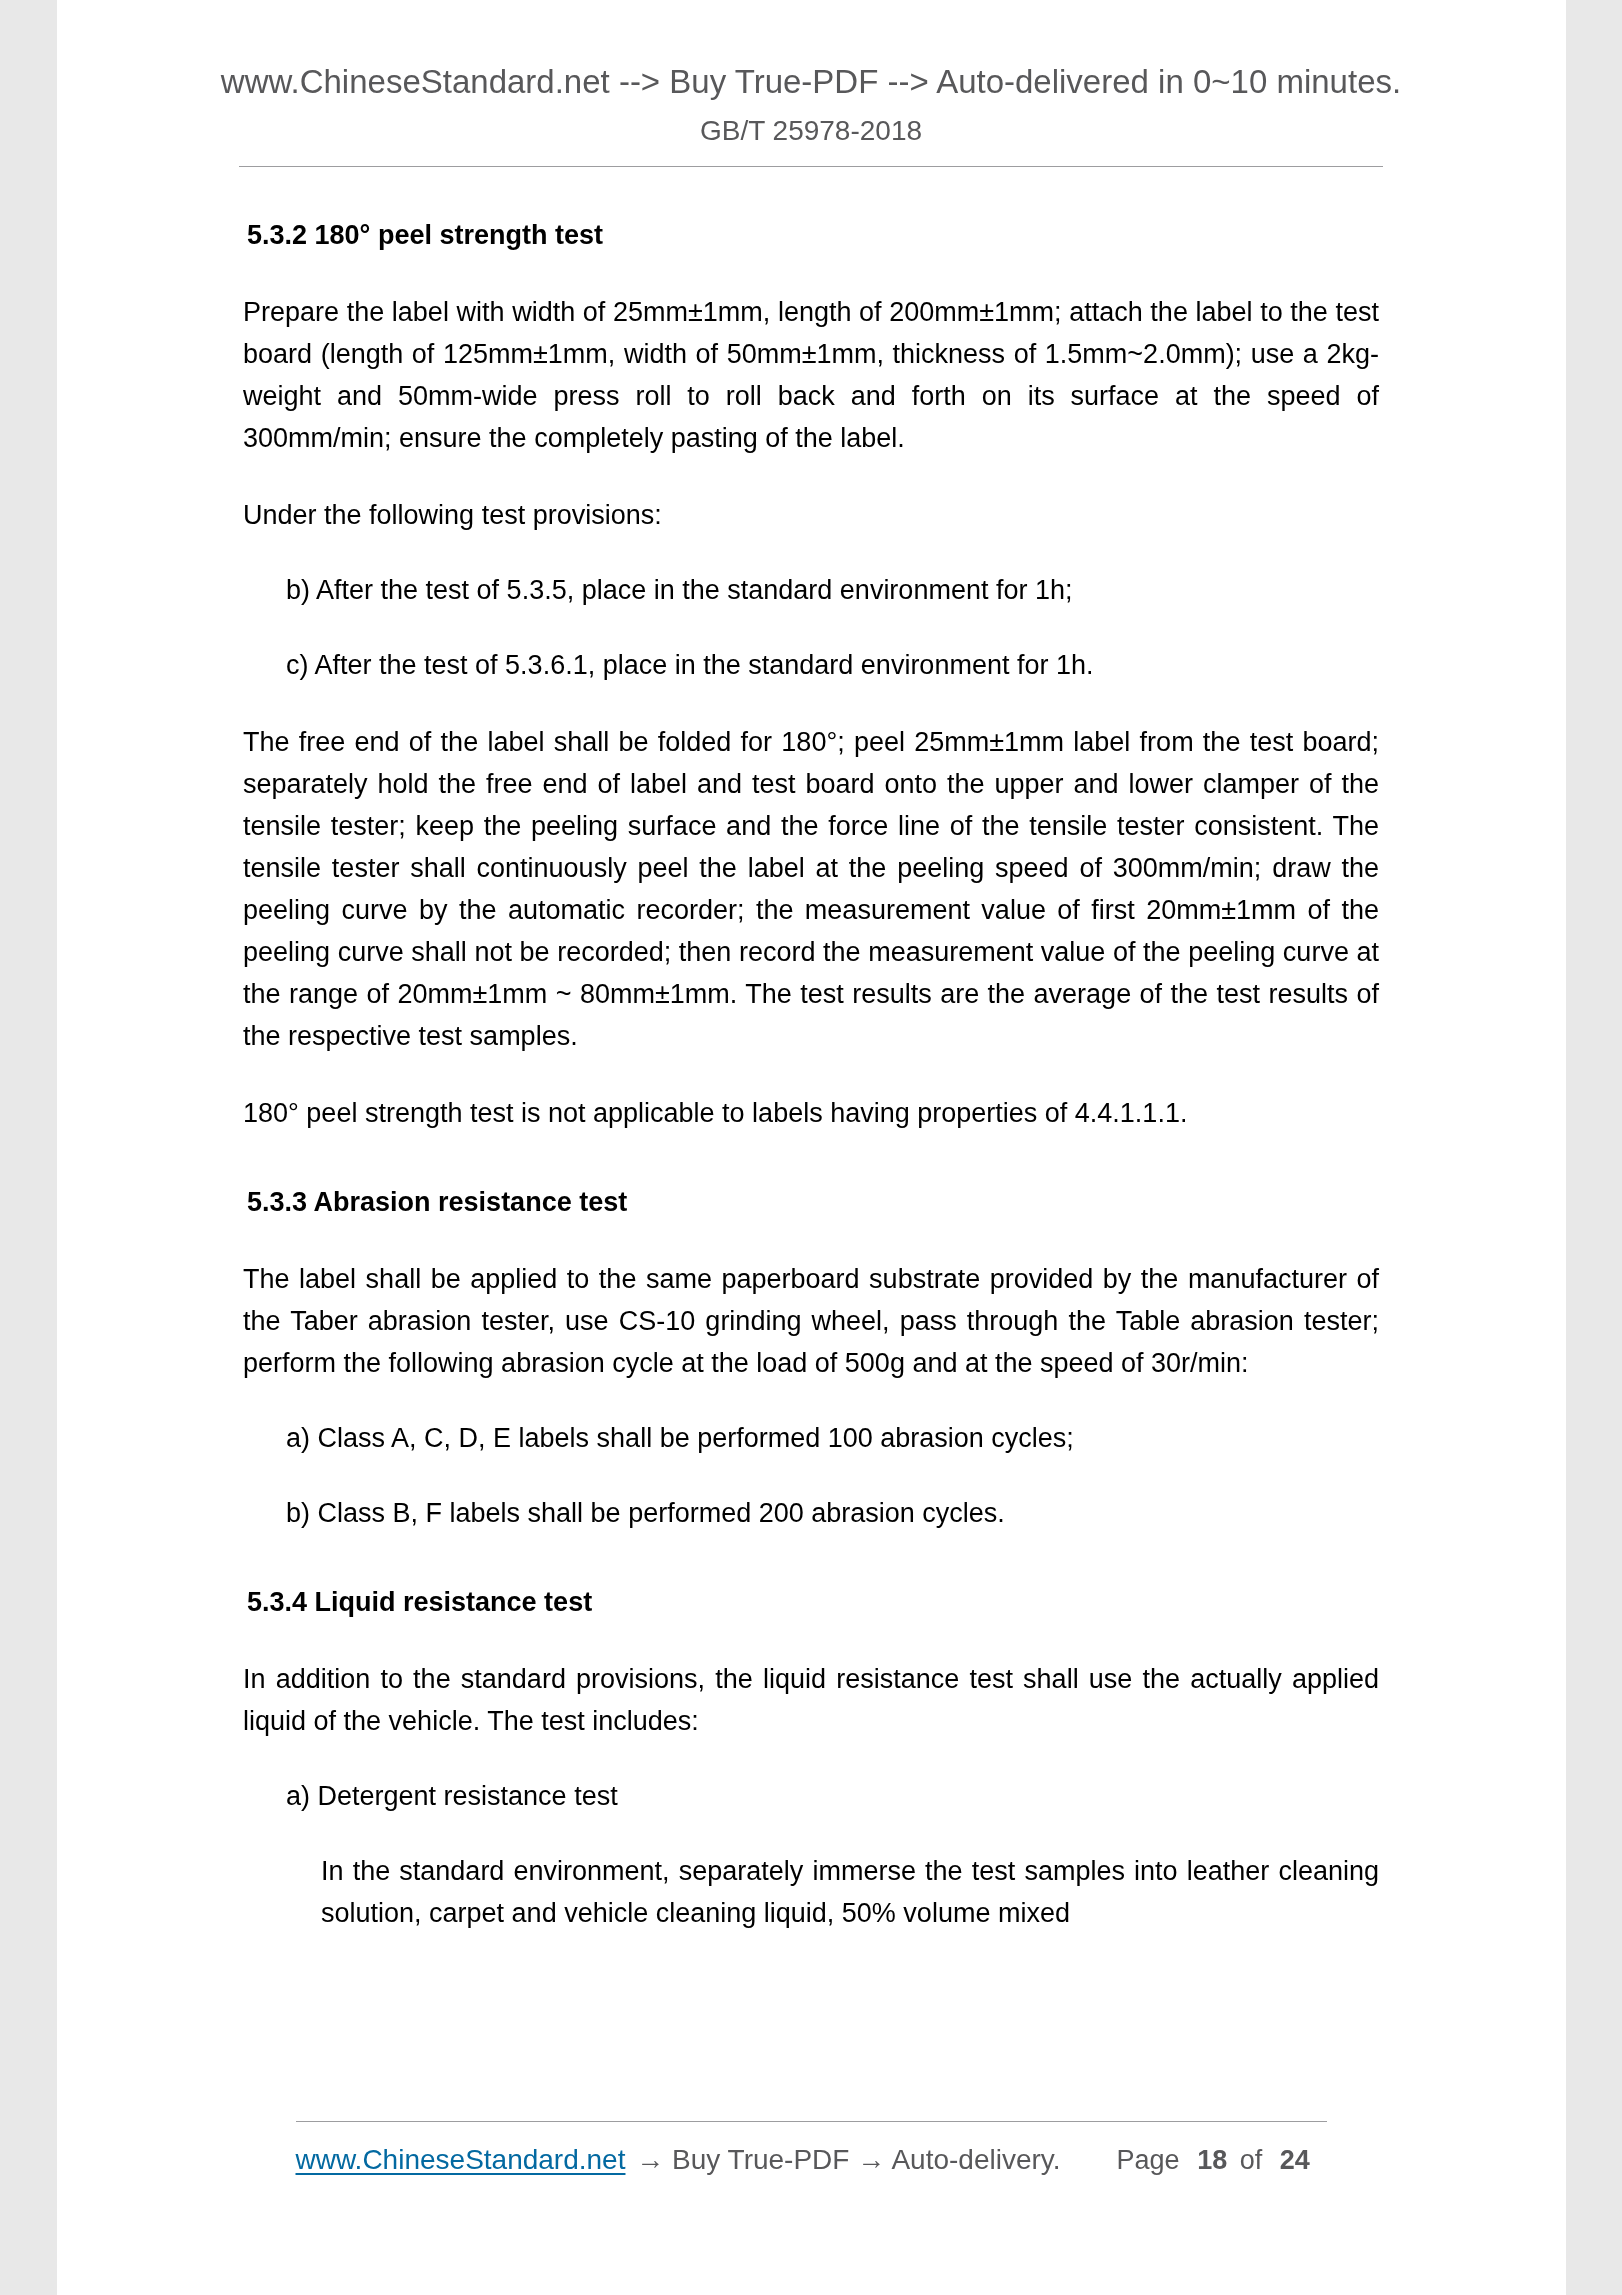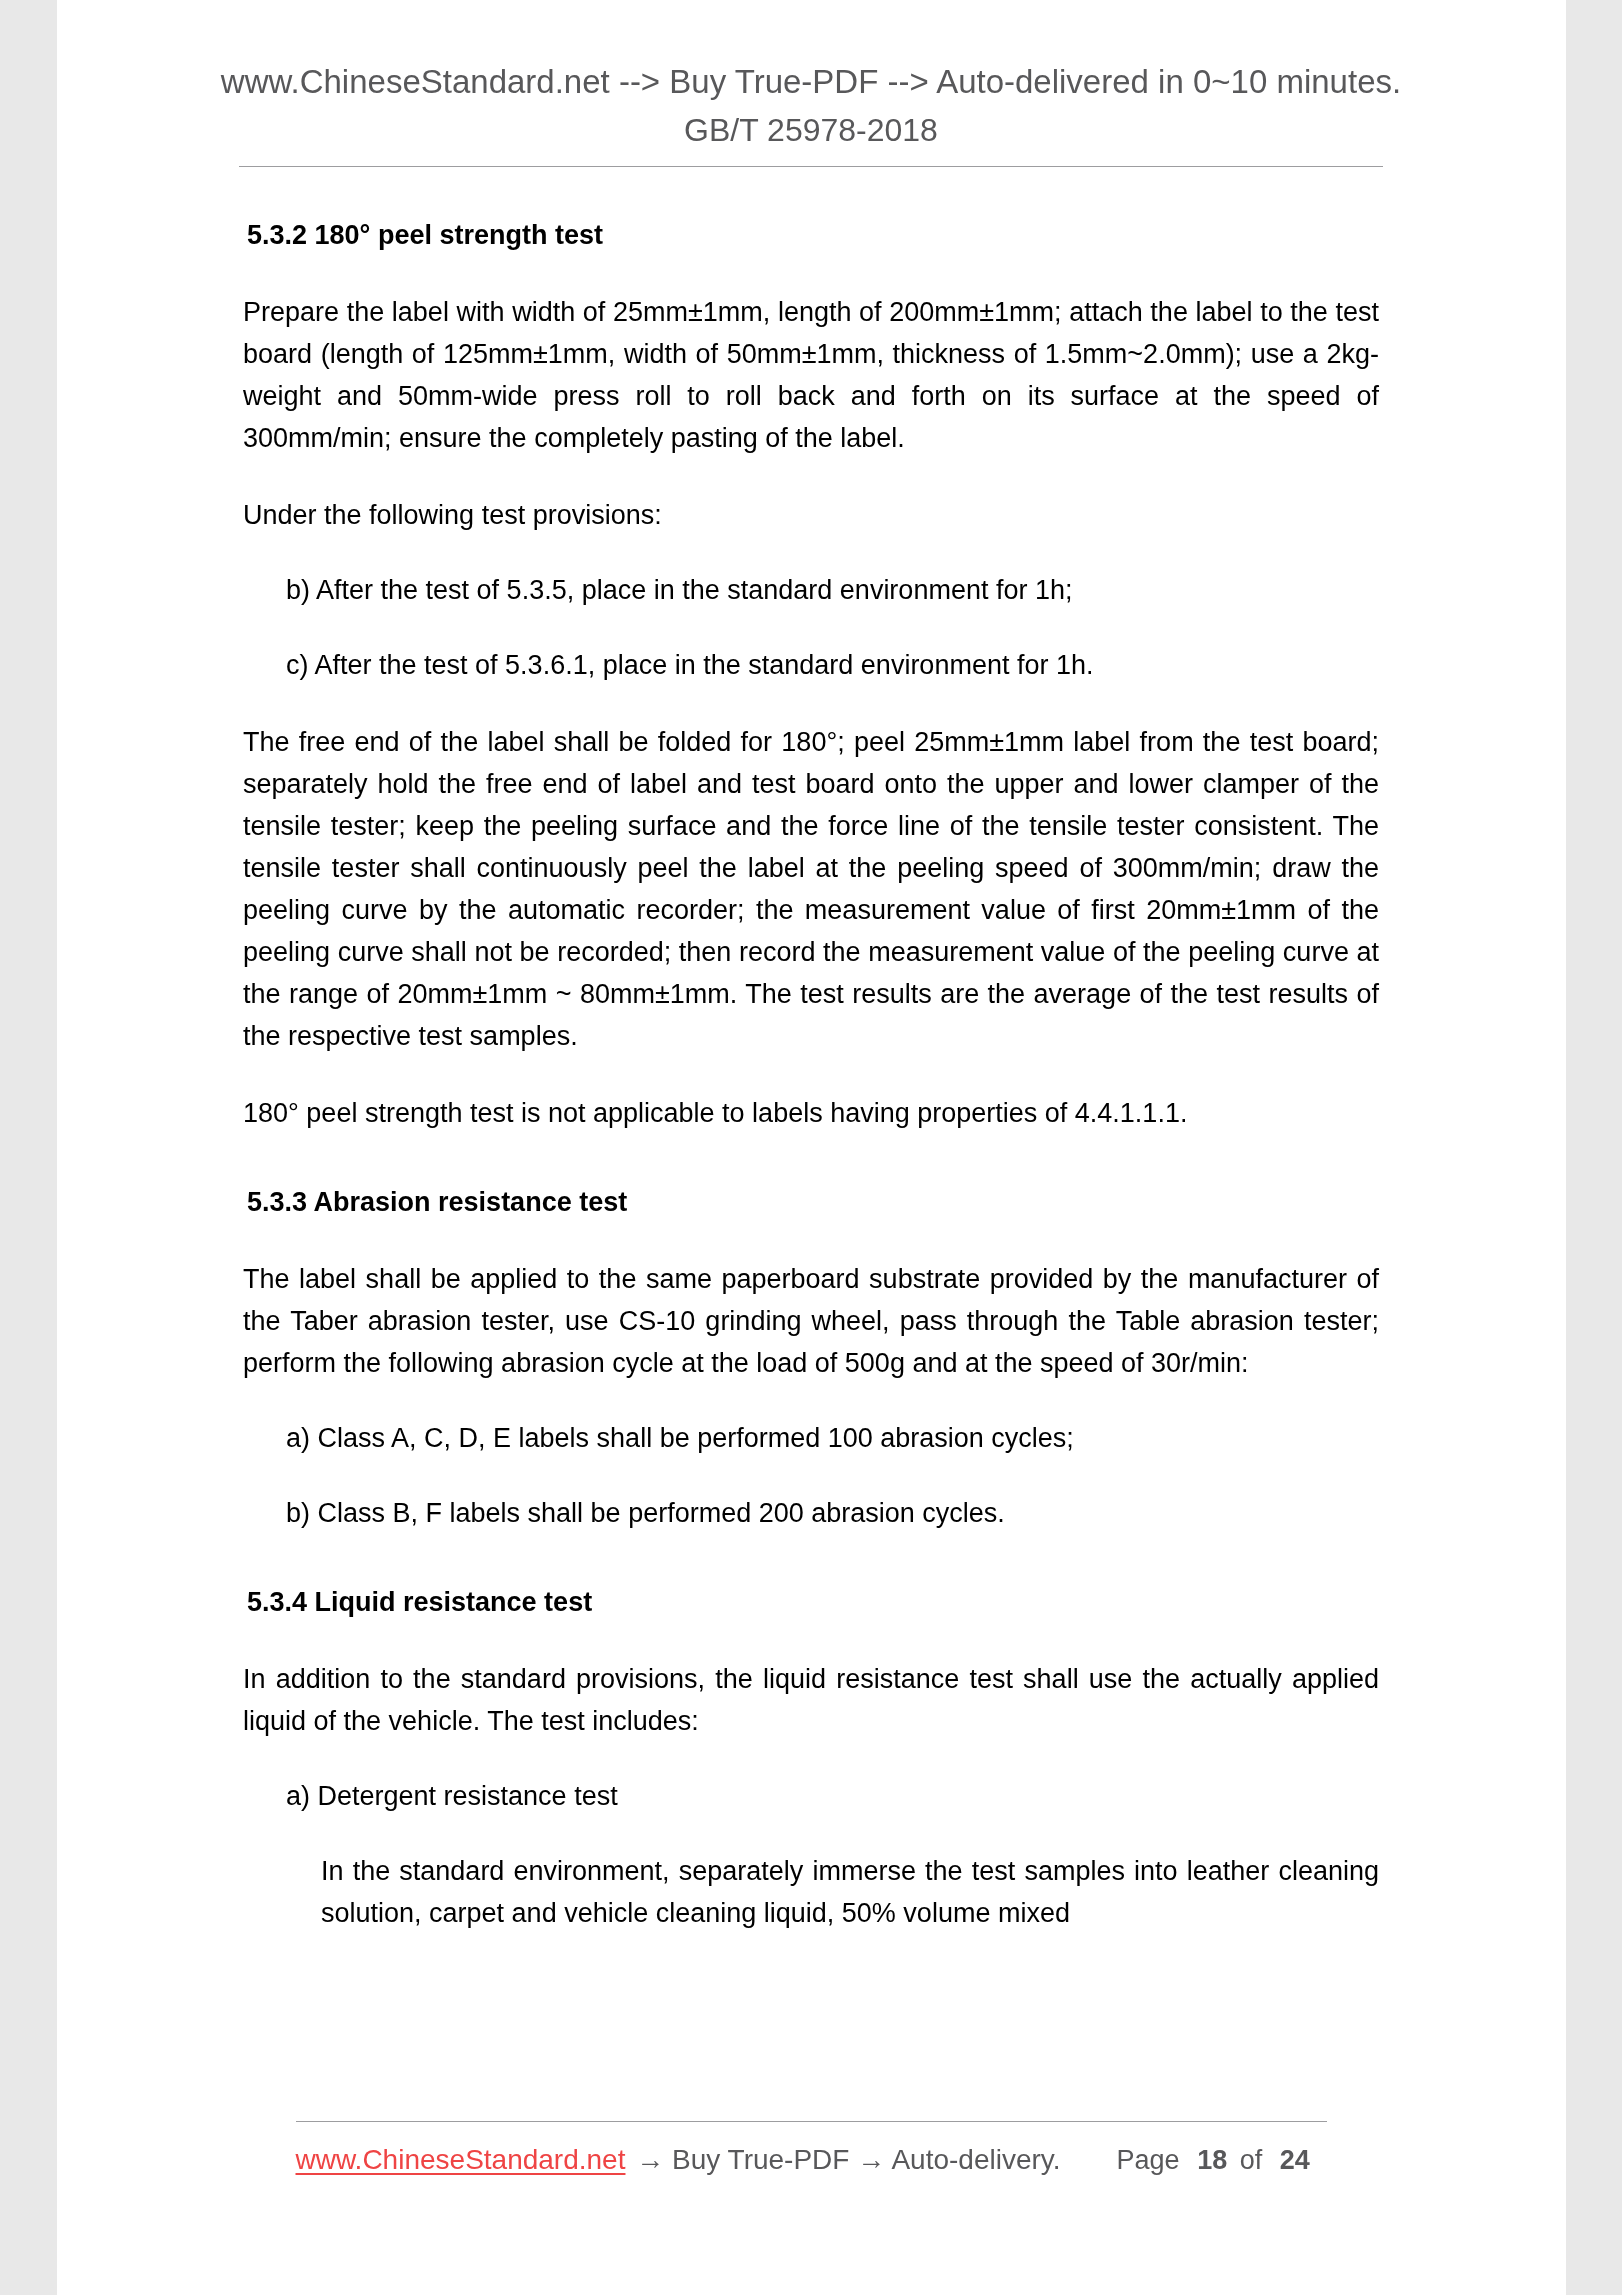--- a/index.html
+++ b/index.html
@@ -17,21 +17,21 @@
   
   .header { text-align: center; color: #58585a; }
   .header-line1 {
     padding-top: 63px;
     font-size: 33px;
     line-height: 38px;
     white-space: nowrap;
   }
   .doc-number {
     margin-top: 13.3px;
-    font-size: 32px;
+    font-size: 28px;
     line-height: 33px;
   }
   .rule {
     width: 1144px;
     margin: 18.3px auto 0;
     border: none;
     border-top: 1.7px solid #9d9da0;
     height: 0;
   }
 
@@ -70,21 +70,21 @@
     font-size: 28px;
   }
   .footer-row {
     margin-top: 22px;
     display: flex;
     justify-content: space-between;
     align-items: baseline;
   }
   .footer-left { white-space: nowrap; }
   .footer-link {
-    color: #ef4444;
+    color: #0369a1;
     text-decoration: underline;
     text-underline-offset: 4.2px;
     cursor: pointer;
   }
   .footer-tail { margin-left: 3px; }
   .footer-page {
     white-space: nowrap;
     margin-right: 11.7px;
     font-size: 27px;
   }

